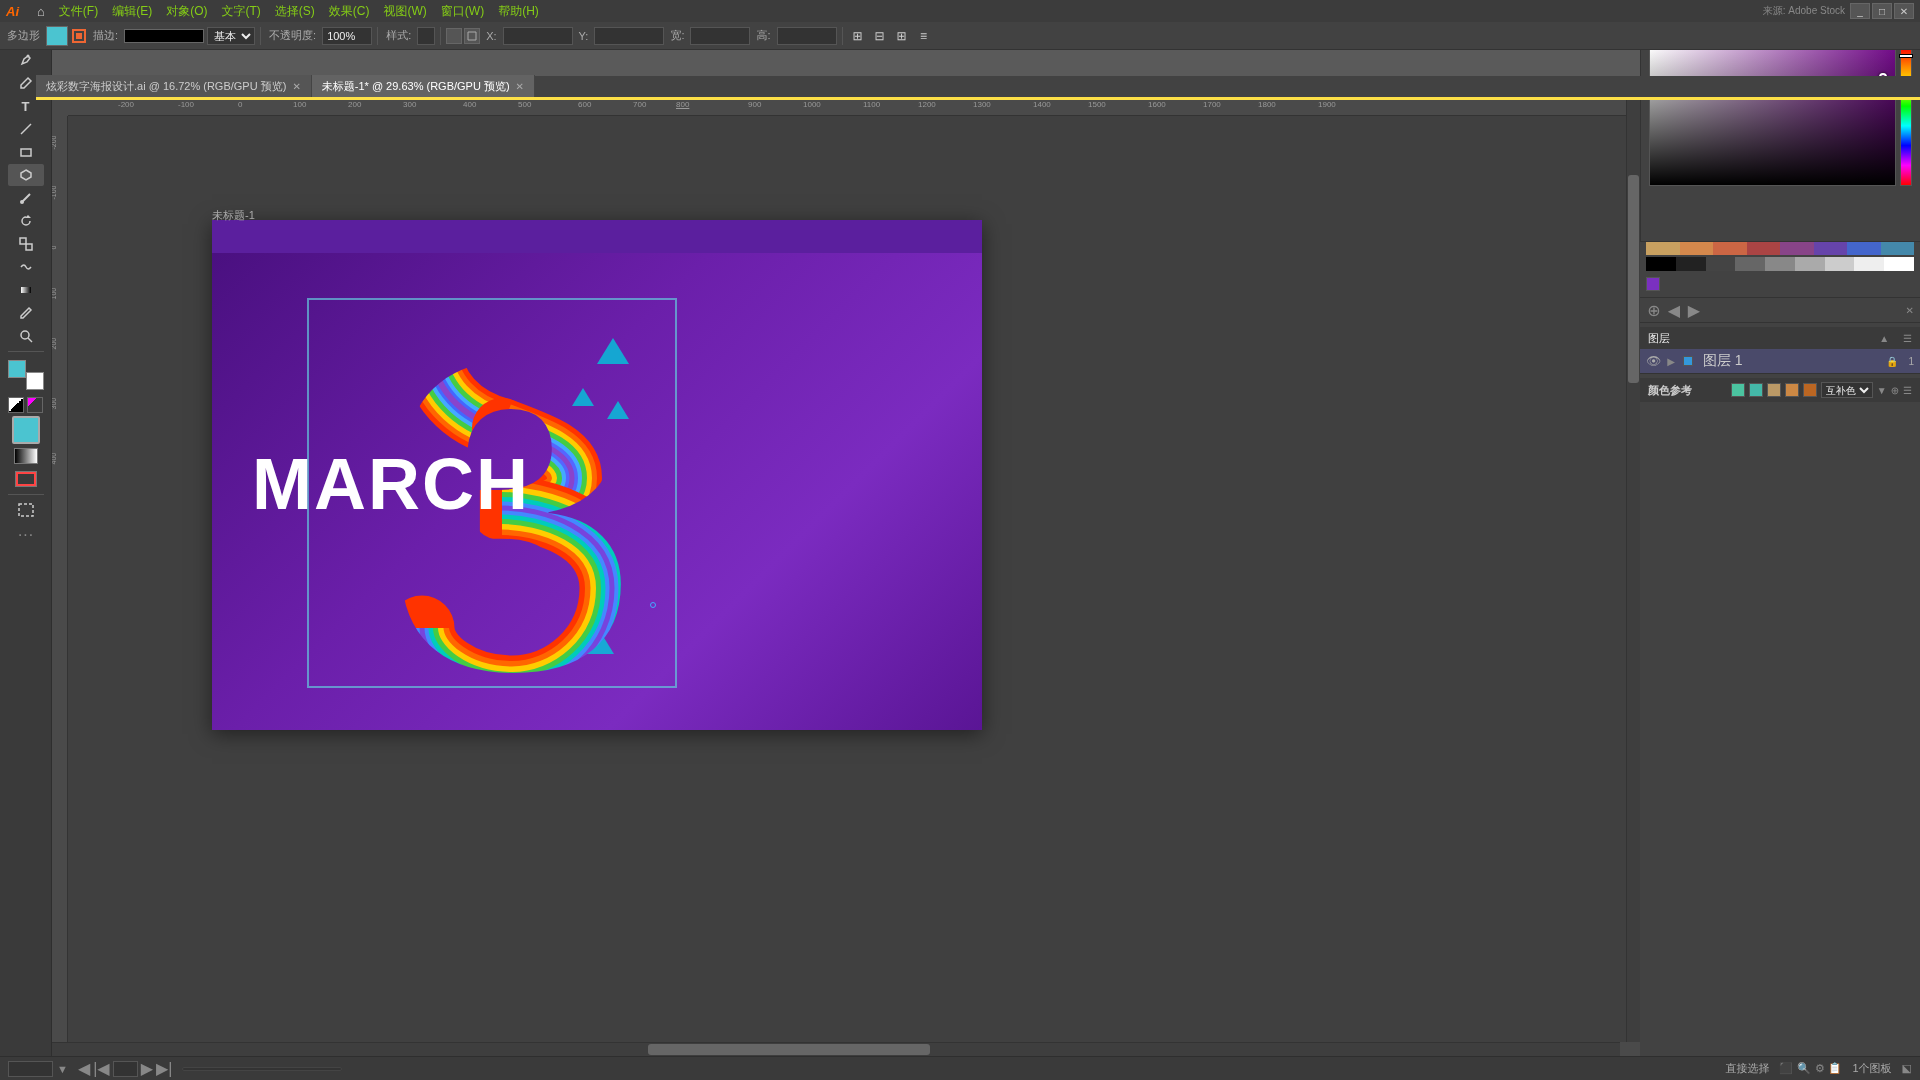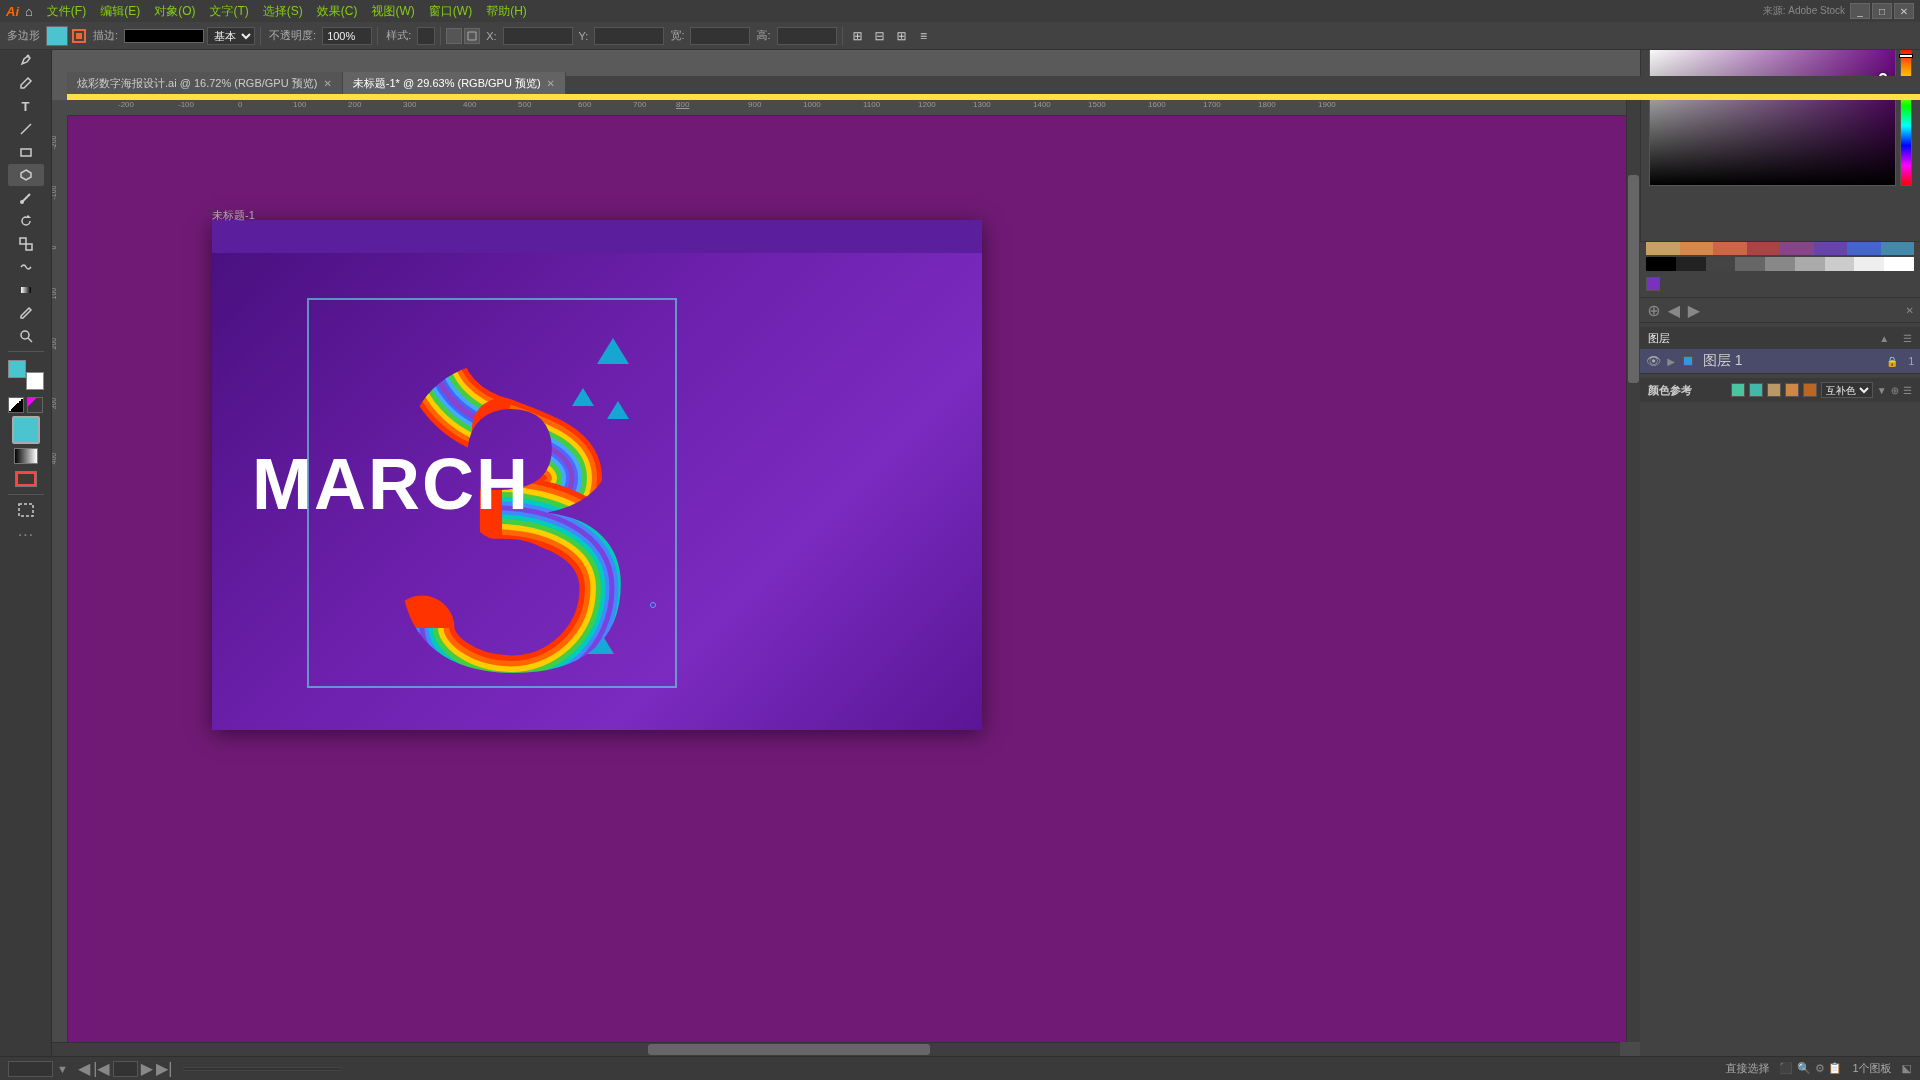--- a/index.html
+++ b/index.html
@@ -21,21 +21,21 @@
       display: flex;
       align-items: center;
       padding: 0 6px;
       gap: 2px;
       z-index: 100;
     }
     .ai-logo {
       color: #ff6600;
       font-weight: bold;
       font-size: 13px;
-      margin-right: 4px;
+      margin-right: 16px;
       font-style: italic;
     }
     .home-icon {
       color: #ccc;
       font-size: 13px;
       margin-right: 6px;
     }
     .menu-item {
       color: #84cc16;
       font-size: 12px;
@@ -100,27 +100,27 @@
       align-items: center;
       justify-content: center;
       color: #ccc;
       font-size: 12px;
       cursor: pointer;
     }
 
     
     #doc-tabs {
       position: absolute;
-      top: 76px; left: 67px; right: 0;
+      top: 76px; left: 36px; right: 0;
       height: 24px;
       background: #424242;
       display: flex;
       align-items: flex-end;
       z-index: 97;
-      border-bottom: 6px solid #fde047;
+      border-bottom: 3px solid #fde047;
     }
     .doc-tab {
       height: 22px;
       padding: 0 10px;
       background: #555;
       color: #ccc;
       font-size: 11px;
       display: flex;
       align-items: center;
       gap: 6px;
@@ -188,21 +188,21 @@
     .color-back { position: absolute; bottom: 0; right: 0; width: 18px; height: 18px; background: #fff; border: 1px solid #888; }
     .color-front { position: absolute; top: 0; left: 0; width: 18px; height: 18px; background: #4bc4d0; border: 1px solid #888; }
 
     
     #canvas-area {
       position: absolute;
       top: 100px;
       left: 52px;
       right: 280px;
       bottom: 24px;
-      background: #701a75;
+      background: #404040;
       overflow: hidden;
     }
 
     
     #ruler-h {
       position: absolute;
       top: 0; left: 16px; right: 0;
       height: 16px;
       background: #4a4a4a;
       border-bottom: 1px solid #333;

